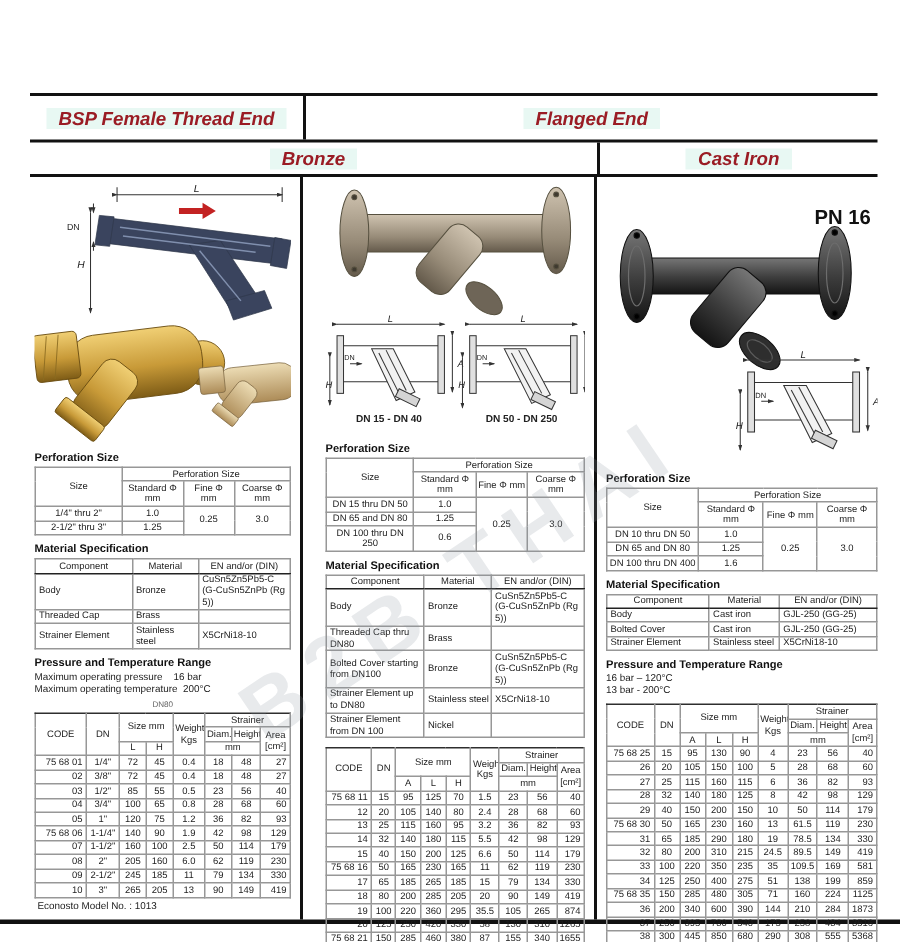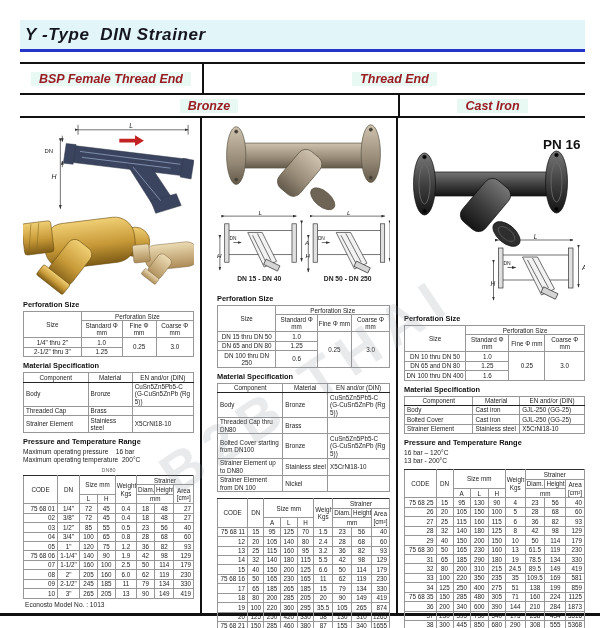--- a/index.html
+++ b/index.html
@@ -78,30 +78,27 @@
     transform:rotate(-34deg); font-size:56px; font-weight:bold; letter-spacing:10px;
     color:rgba(140,152,162,0.20); z-index:5; white-space:pre;
   }
   svg text { font-family:"Liberation Sans", sans-serif; }
 </style>
 </head>
 <body>
 
 <div class="page">
 
-  <div class="title-bar">
-    <span class="t">Y -Type  DIN Strainer</span>
-  </div>
 
   <div class="hdr1">
     <div class="c1">
       <span class="hl">BSP Female Thread End</span>
     </div>
     <div class="c2">
-      <span class="hl">Thread End</span>
+      <span class="hl">Flanged End</span>
     </div>
   </div>
 
   <div class="hdr2">
     <div class="c1">
       <span class="hl">Bronze</span>
     </div>
     <div class="c2">
       <span class="hl">Cast Iron</span>
     </div>

